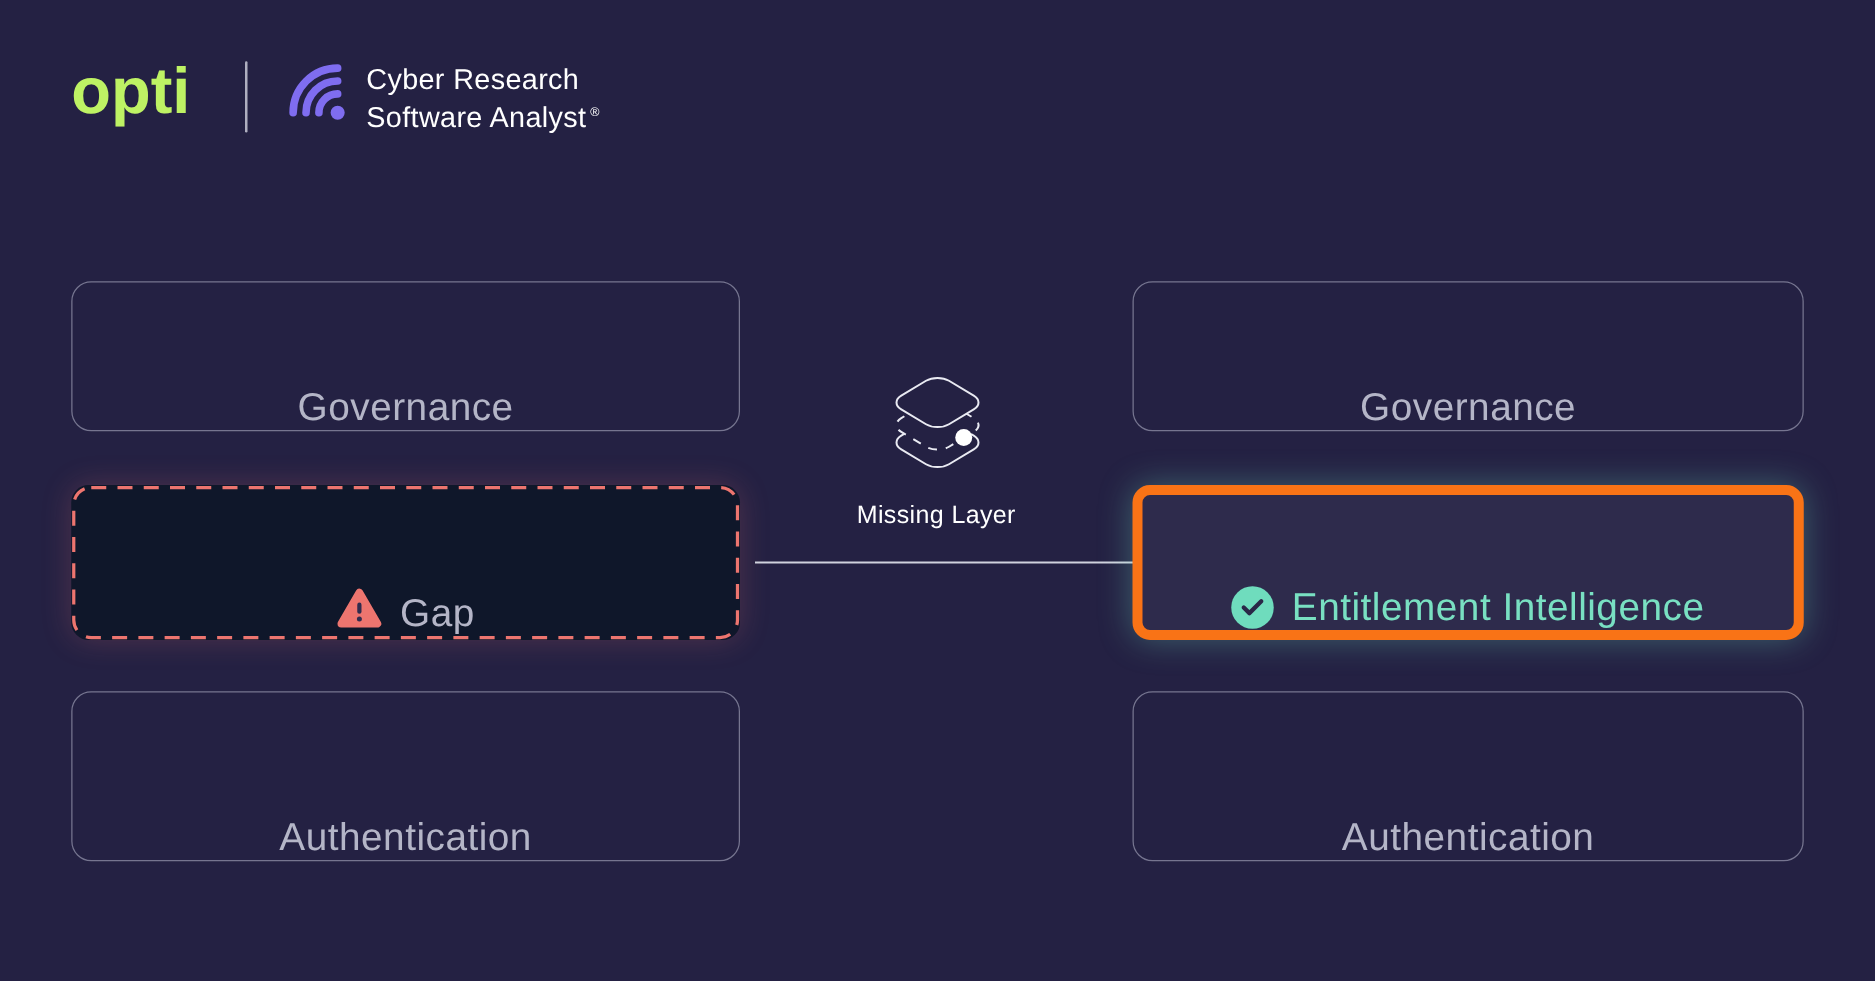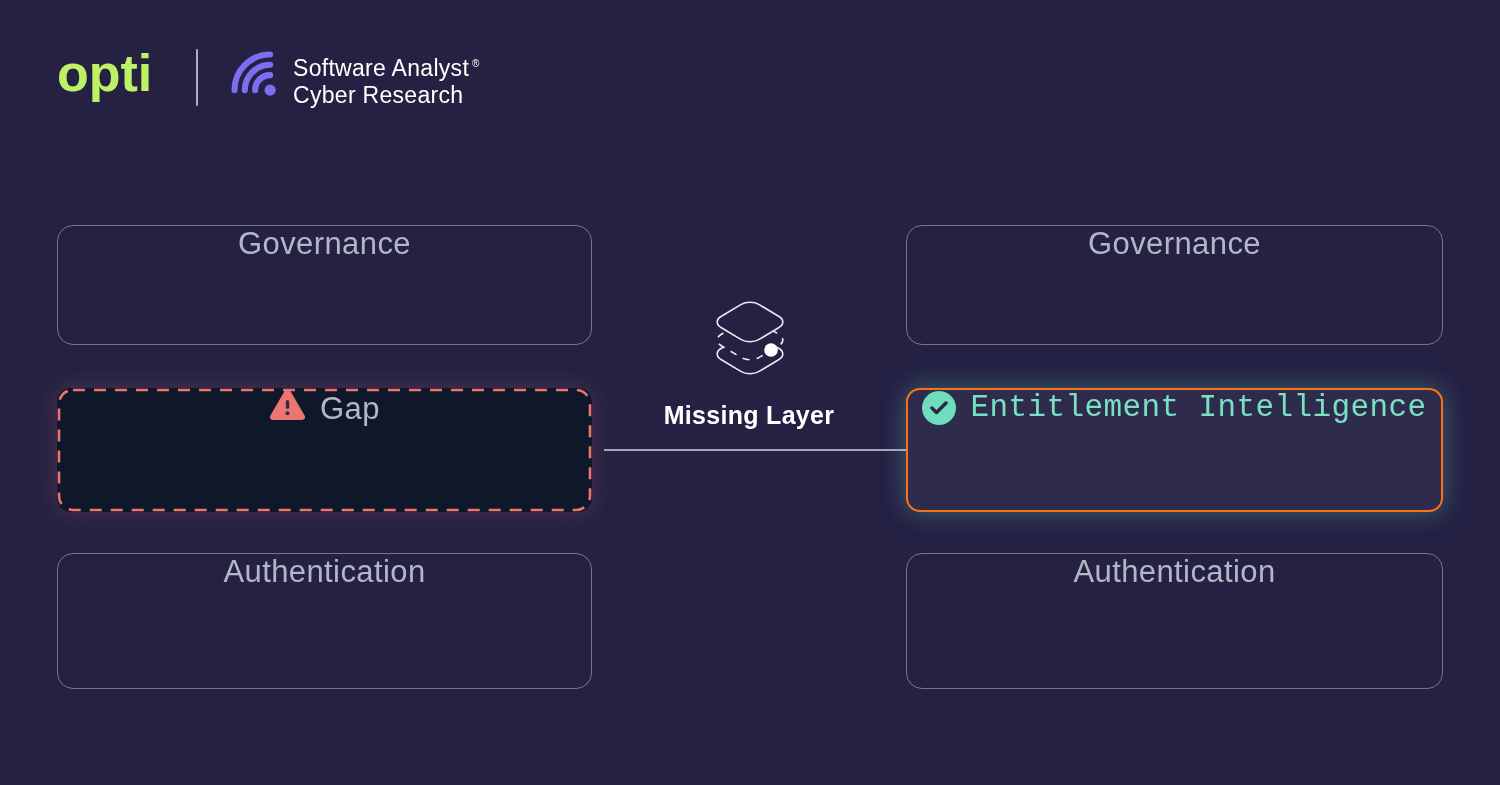--- a/index.html
+++ b/index.html
@@ -30,83 +30,82 @@
     line-height:27px; letter-spacing:0.3px; white-space:nowrap;
   }
   .org-text .tm { font-size:10px; vertical-align:super; margin-left:3px; }
 
   
   .box {
     position:absolute;
     border:1.5px solid rgba(186,188,207,0.55);
     border-radius:16px;
     background:transparent;
-    display:flex; align-items:flex-start; justify-content:center;
+    display:flex; align-items:flex-end; justify-content:center;
     color:#b4b5c7; font-size:31px; font-weight:400; letter-spacing:0.4px;
   }
   .col-left  { left:57px;  width:535px; }
   .col-right { left:906px; width:537px; }
   .row-top    { top:225px; height:120px; }
   .row-middle { top:388px; height:124px; }
   .row-bottom { top:553px; height:136px; }
 
   
   .gap-box {
     border:none;
     background:#0f172a;
     border-radius:14px;
     box-shadow:0 0 24px rgba(236,116,109,0.22);
   }
   .gap-box .dash-overlay { position:absolute; inset:0; }
   .box-content { position:relative; display:flex; align-items:center; gap:14px; }
 
   
   .ei-box {
-    border:2px solid #f97316;
+    border:8px solid #f97316;
     background:#2e2b4c;
     border-radius:14px;
     box-shadow:0 0 26px rgba(111,220,189,0.35);
     color:#79e0c2;
-    font-family:Liberation Mono, monospace;
   }
   .check-badge {
     width:34px; height:34px; border-radius:50%;
     background:#6fdcbd;
     display:flex; align-items:center; justify-content:center;
     flex:0 0 auto;
   }
 
   
   .layers-icon { position:absolute; left:704px; top:294px; }
   .missing-label {
     position:absolute; left:599px; top:401px; width:300px;
-    text-align:center; color:#ffffff; font-size:25px; font-weight:700;
+    text-align:center; color:#ffffff; font-size:20px; font-weight:400;
     letter-spacing:0.3px;
   }
   .flow-arrow { position:absolute; left:598px; top:436px; }
 </style>
 </head>
 <body>
 
 <div class="brand">
   <div class="logo-word">opti</div>
   <div class="brand-divider"></div>
   <span class="signal-icon">
     <svg width="60" height="60" viewBox="0 0 64 64" fill="none">
       <path d="M8 46 A38 38 0 0 1 46 8" stroke="#7f6df0" stroke-width="6.5" stroke-linecap="round"></path>
       <path d="M19 46 A27 27 0 0 1 46 19" stroke="#7f6df0" stroke-width="6.5" stroke-linecap="round"></path>
       <path d="M30 46 A16 16 0 0 1 46 30" stroke="#7f6df0" stroke-width="6.5" stroke-linecap="round"></path>
       <circle cx="46" cy="46" r="6" fill="#7f6df0"></circle>
     </svg>
   </span>
   <div class="org-text">
+    <div>Cyber Research</div>
     <div>
       <span>Software Analyst</span><span class="tm">®</span>
     </div>
-    <div>Cyber Research</div>
   </div>
 </div>
 
 <div class="box col-left row-top">
   <span>Governance</span>
 </div>
 
 <div class="box col-left row-middle gap-box">
   <svg class="dash-overlay" width="535" height="124" viewBox="0 0 535 124" fill="none">
     <rect x="2" y="2" width="531" height="120" rx="14" stroke="#ed756f" stroke-width="2.6" stroke-dasharray="12 9"></rect>

